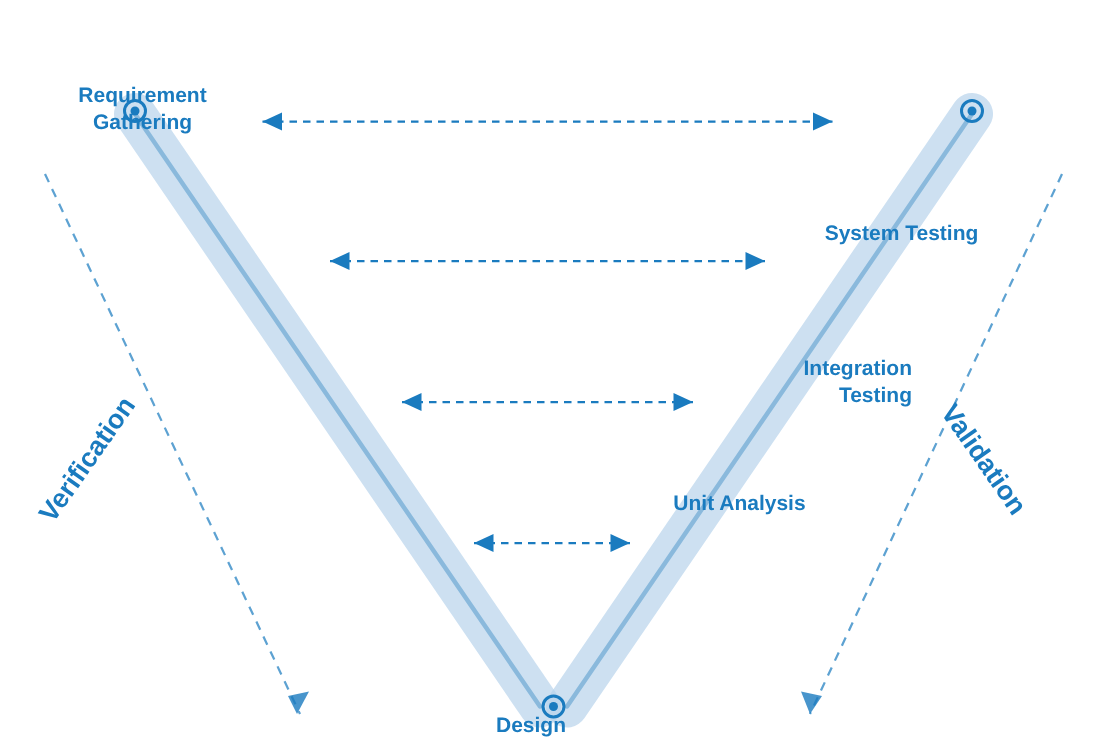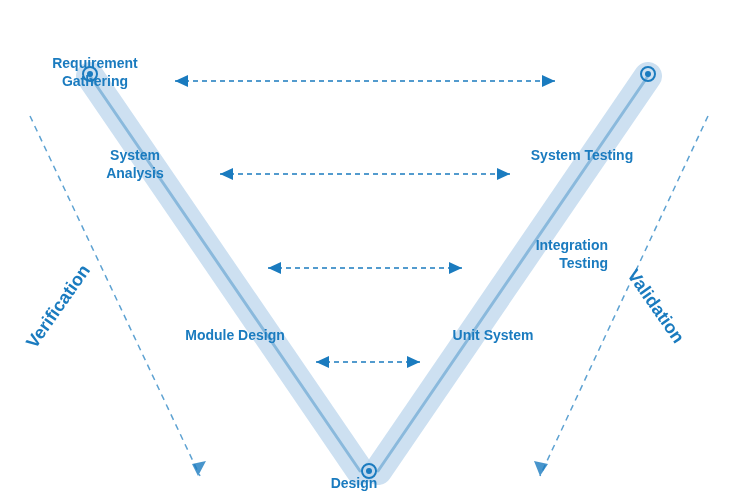--- a/index.html
+++ b/index.html
@@ -37,21 +37,21 @@
     }
     .label-acceptance {
       top: 38px; right: 30px;
       width: 130px;
     }
     .label-system-analysis {
       top: 130px; left: 80px;
       width: 110px;
     }
     .label-system-testing {
-      top: 130px; right: 71px;
+      top: 130px; right: 52px;
       width: 110px;
     }
     .label-software-design {
       top: 220px; left: 130px;
       width: 110px;
     }
     .label-integration-testing {
       top: 220px; right: 100px;
       width: 120px;
       text-align: right;
@@ -144,35 +144,31 @@
 
     <circle cx="369" cy="455" r="7" fill="none" stroke="#1a7bbf" stroke-width="2"></circle>
     <circle cx="369" cy="455" r="3" fill="#1a7bbf"></circle>
 
   </svg>
 
   <div class="label label-requirement">Requirement
 Gathering</div>
 
 
-  <div class="label label-system-analysis">System
-Analysis</div>
 
   <div class="label label-system-testing">System
 Testing</div>
 
 
   <div class="label label-integration-testing">Integration
 Testing</div>
 
-  <div class="label label-module-design">Module
-Design</div>
 
   <div class="label label-unit-testing">Unit
-System</div>
+Analysis</div>
 
   <div class="label label-coding">Design</div>
 
   <div class="label-verification">Verification</div>
 
   <div class="label-validation">Validation</div>
 
 </div>
 
 </body></html>

